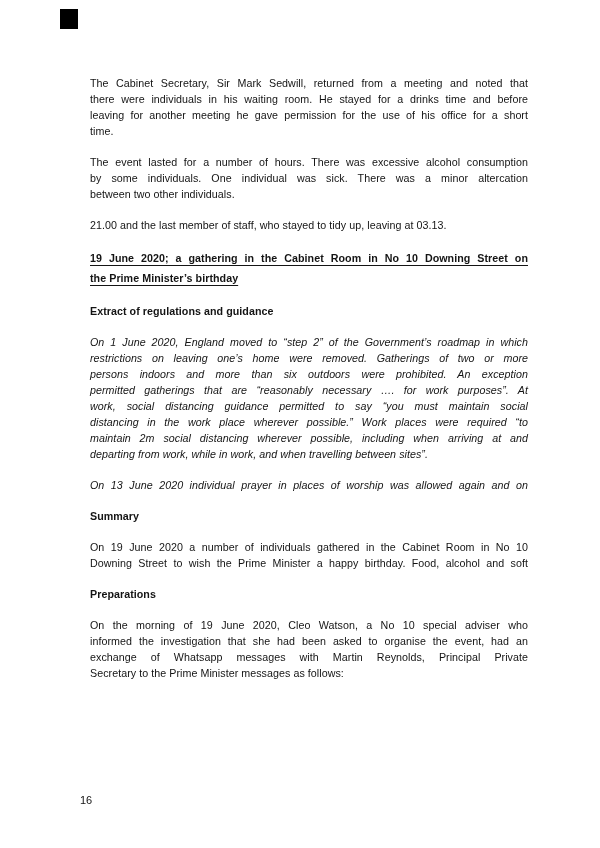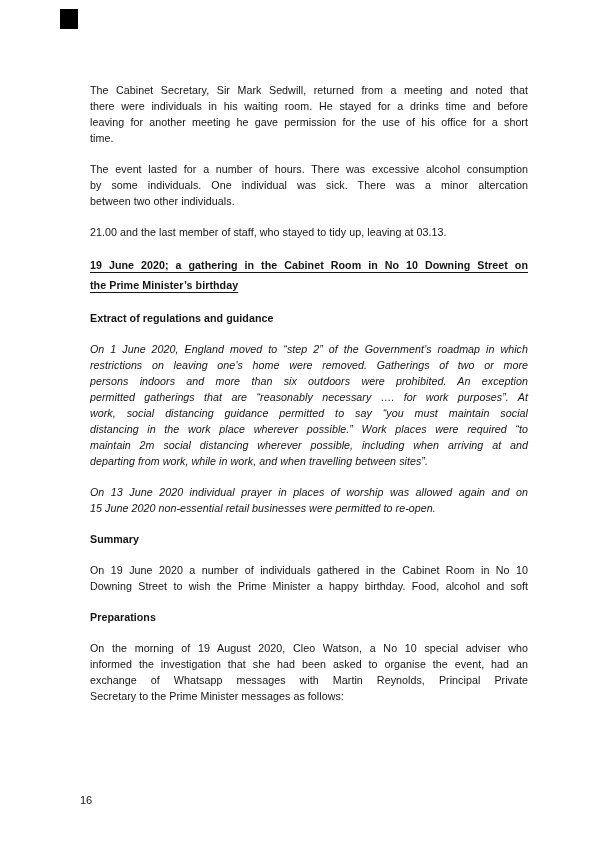--- a/index.html
+++ b/index.html
@@ -24,21 +24,21 @@
     height: 20px;
     background: #000000;
   }
   .content {
     position: absolute;
     left: 90px;
     top: 71px;
     width: 438px;
   }
   .block {
-    margin: 11px 0 15px 0;
+    margin: 4px 0 15px 0;
     font-size: 10.7px;
     line-height: 16px;
     letter-spacing: 0.05px;
   }
   .block.heading {
     font-weight: bold;
     line-height: 20px;
   }
   .block.heading .ln {
     text-decoration: underline;
@@ -99,33 +99,32 @@
         <div class="ln">restrictions on leaving one’s home were removed. Gatherings of two or more</div>
         <div class="ln">persons indoors and more than six outdoors were prohibited. An exception</div>
         <div class="ln">permitted gatherings that are “reasonably necessary …. for work purposes”. At</div>
         <div class="ln">work, social distancing guidance permitted to say “you must maintain social</div>
         <div class="ln">distancing in the work place wherever possible.” Work places were required “to</div>
         <div class="ln">maintain 2m social distancing wherever possible, including when arriving at and</div>
         <div class="ln final">departing from work, while in work, and when travelling between sites”.</div>
       </div>
       <div class="block italic">
         <div class="ln">On 13 June 2020 individual prayer in places of worship was allowed again and on</div>
-        <div class="ln final">15 June 2020 non-essential retail businesses were permitted to re-open.</div>
       </div>
       <div class="block subheading">
         <div class="ln final">Summary</div>
       </div>
       <div class="block body">
         <div class="ln">On 19 June 2020 a number of individuals gathered in the Cabinet Room in No 10</div>
         <div class="ln">Downing Street to wish the Prime Minister a happy birthday. Food, alcohol and soft</div>
       </div>
       <div class="block subheading">
         <div class="ln final">Preparations</div>
       </div>
       <div class="block body">
-        <div class="ln">On the morning of 19 August 2020, Cleo Watson, a No 10 special adviser who</div>
+        <div class="ln">On the morning of 19 June 2020, Cleo Watson, a No 10 special adviser who</div>
         <div class="ln">informed the investigation that she had been asked to organise the event, had an</div>
         <div class="ln">exchange of Whatsapp messages with Martin Reynolds, Principal Private</div>
         <div class="ln final">Secretary to the Prime Minister messages as follows:</div>
       </div>
     </div>
   <div class="page-number">16</div>
 </div>
 
 </body></html>

